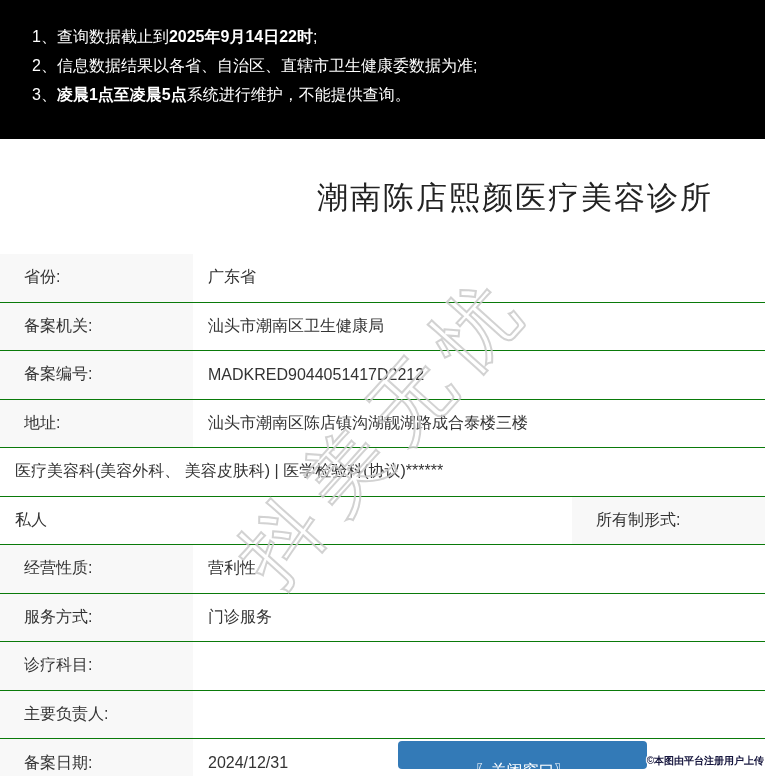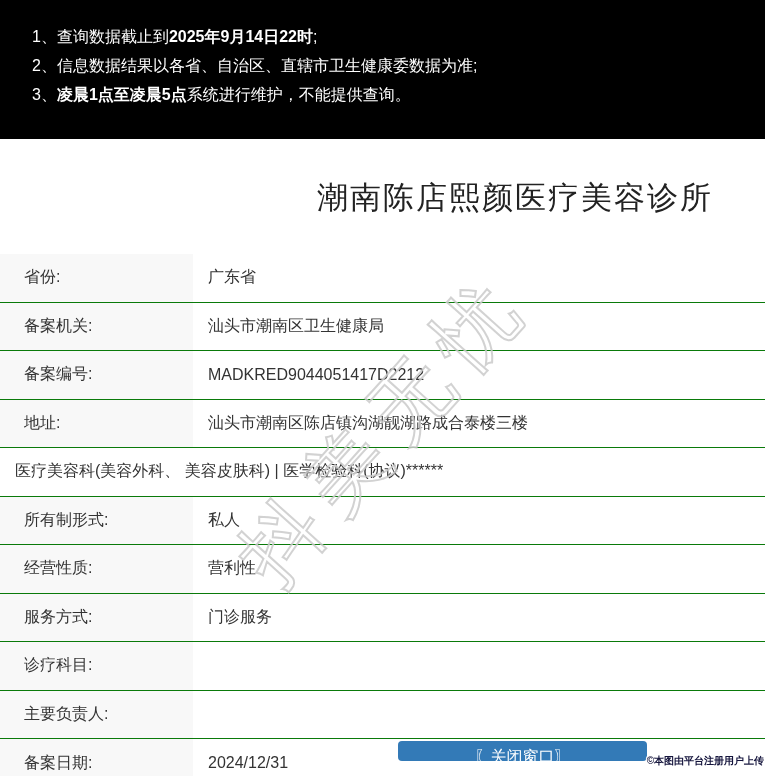--- a/index.html
+++ b/index.html
@@ -42,21 +42,21 @@
     transform:translate(-50%,-50%) rotate(-48deg);
     font-size:80px;letter-spacing:16px;white-space:nowrap;
     color:transparent;-webkit-text-stroke:2px #cbcbcb;
     opacity:.85;pointer-events:none;
   }
   
   .close-btn{
     position:absolute;left:398px;top:741px;width:249px;height:20px;
     background:#337ab7;border:none;border-radius:4px;z-index:2;
     color:#fff;font-size:16px;line-height:31px;text-align:center;
-    cursor:pointer;font-family:inherit;padding:0;
+    cursor:pointer;font-family:inherit;padding:14px;
   }
   
   .credit{
     position:absolute;right:1px;top:754px;z-index:6;
     font-size:10px;font-weight:bold;color:#14143c;white-space:nowrap;
     text-shadow:-1px -1px 0 #fff,1px -1px 0 #fff,-1px 1px 0 #fff,1px 1px 0 #fff,
                 0 -1px 0 #fff,0 1px 0 #fff,-1px 0 0 #fff,1px 0 0 #fff;
   }
 </style>
 </head>
@@ -84,22 +84,22 @@
     <div class="cell value">MADKRED9044051417D2212</div>
   </div>
   <div class="row">
     <div class="cell label">地址:</div>
     <div class="cell value">汕头市潮南区陈店镇沟湖靓湖路成合泰楼三楼</div>
   </div>
   <div class="row">
     <div class="cell value">医疗美容科(美容外科、 美容皮肤科) | 医学检验科(协议)******</div>
   </div>
   <div class="row">
+    <div class="cell value">私人</div>
     <div class="cell label">所有制形式:</div>
-    <div class="cell value">私人</div>
   </div>
   <div class="row">
     <div class="cell label">经营性质:</div>
     <div class="cell value">营利性</div>
   </div>
   <div class="row">
     <div class="cell label">服务方式:</div>
     <div class="cell value">门诊服务</div>
   </div>
   <div class="row">

